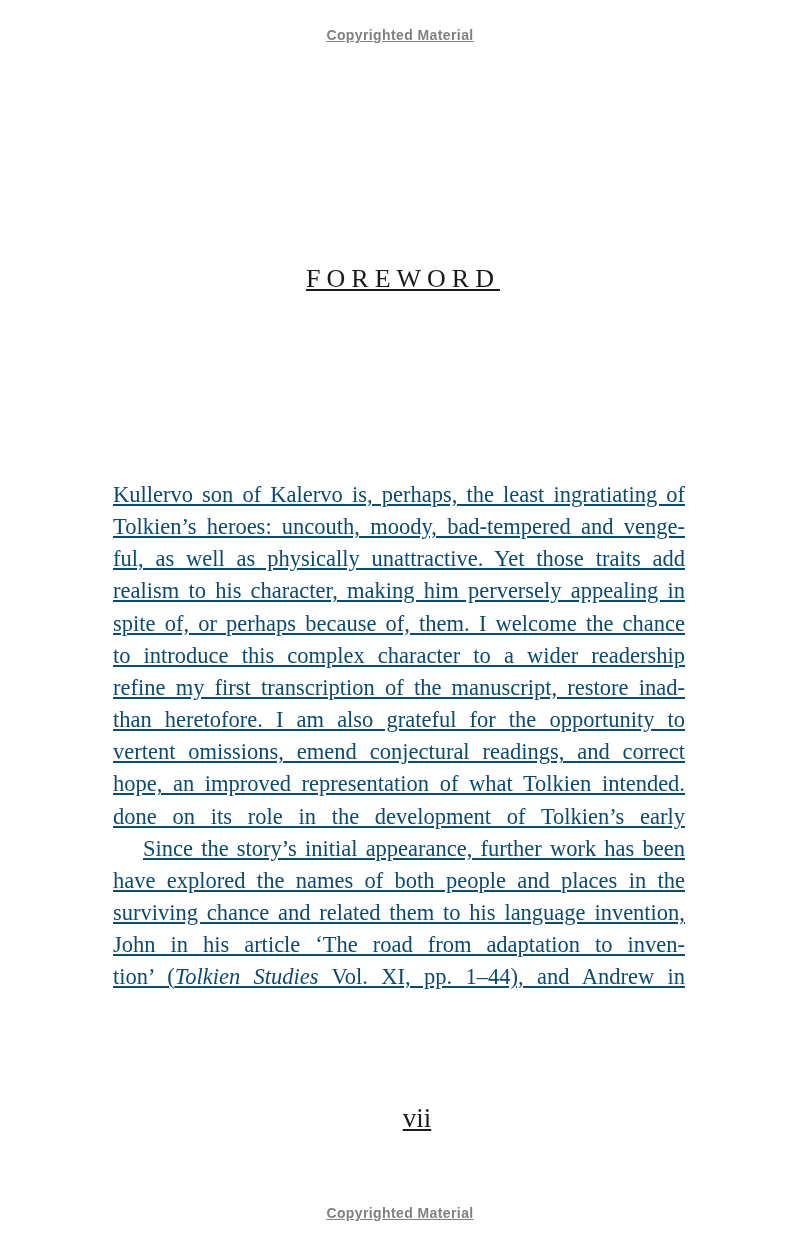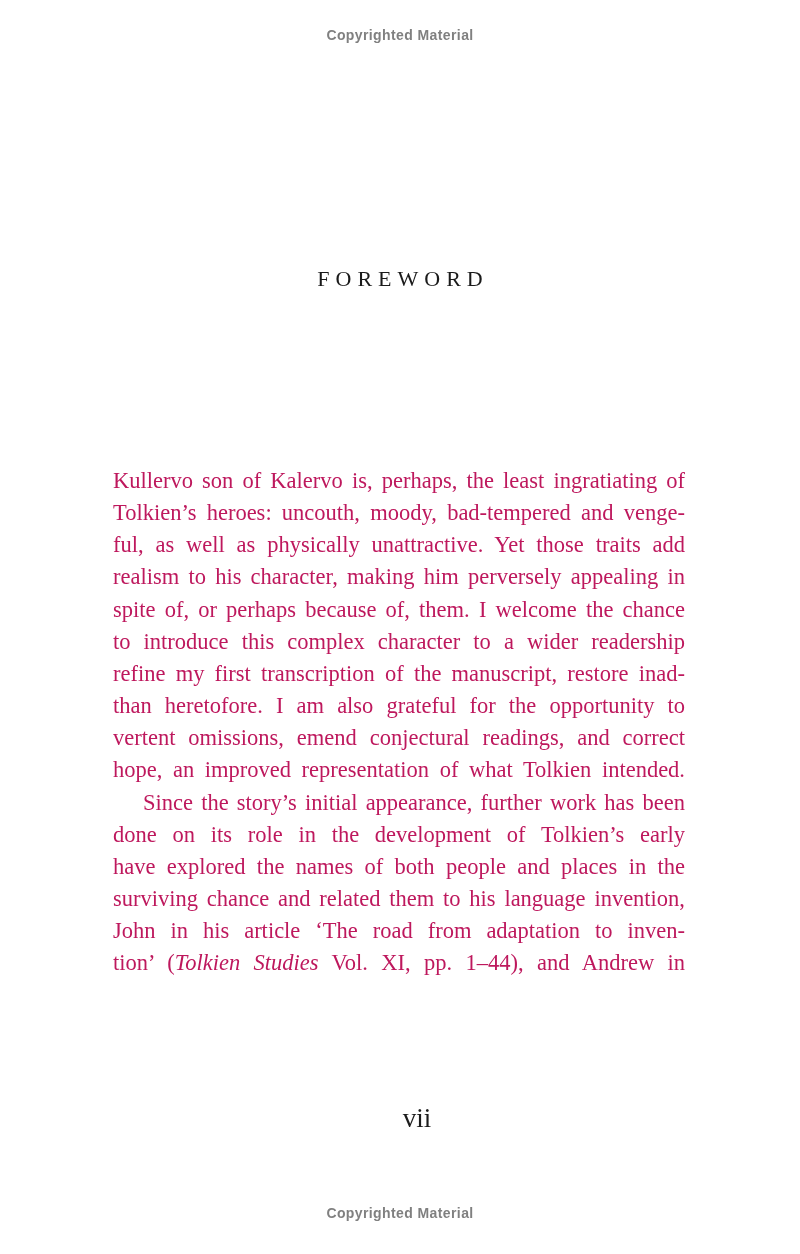--- a/index.html
+++ b/index.html
@@ -1,15 +1,15 @@
 <!DOCTYPE html>
 <html><head>
 <meta charset="utf-8">
 <style>
-  * { margin: 0; padding: 0; box-sizing: border-box; }
+  * { margin: 0; padding: 0; box-sizing: border-box; text-decoration: underline; }
   html, body { width: 800px; height: 1254px; }
   body {
     background: #ffffff;
     position: relative;
     font-family: "Liberation Serif", serif;
     overflow: hidden;
   }
   .page {
     position: absolute;
     inset: 0;
@@ -30,34 +30,34 @@
   .watermark.top { top: 27px; }
   .watermark.bottom { top: 1205px; }
   .title {
     position: absolute;
     top: 262px;
     left: 0;
     width: 100%;
     text-align: center;
     font-family: "Liberation Serif", serif;
     font-weight: normal;
-    font-size: 22px;
+    font-size: 26px;
     line-height: 34px;
     letter-spacing: 6px;
     text-indent: 6px; 
     color: #1a1a1a;
   }
   .body-text {
     position: absolute;
-    top: 465px;
+    top: 479px;
     left: 113px;
     width: 572px;
     font-size: 22.5px;
     line-height: 32.15px;
-    color: #be185d;
+    color: #0c4a6e;
   }
   .line {
     text-align: justify;
     text-align-last: justify;
   }
   .line.indent { text-indent: 30px; }
   .line em { font-style: italic; }
   .page-number {
     position: absolute;
     top: 1103px;
@@ -83,22 +83,22 @@
       <div class="line"><span>Kullervo son of Kalervo is, perhaps, the least ingratiating of</span></div>
       <div class="line"><span>Tolkien’s heroes: uncouth, moody, bad-tempered and venge-</span></div>
       <div class="line"><span>ful, as well as physically unattractive. Yet those traits add</span></div>
       <div class="line"><span>realism to his character, making him perversely appealing in</span></div>
       <div class="line"><span>spite of, or perhaps because of, them. I welcome the chance</span></div>
       <div class="line"><span>to introduce this complex character to a wider readership</span></div>
       <div class="line"><span>refine my first transcription of the manuscript, restore inad-</span></div>
       <div class="line"><span>than heretofore. I am also grateful for the opportunity to</span></div>
       <div class="line"><span>vertent omissions, emend conjectural readings, and correct</span></div>
       <div class="line"><span>hope, an improved representation of what Tolkien intended.</span></div>
+      <div class="line"><span>done on its role in the development of Tolkien’s early</span></div>
       <div class="line indent"><span>Since the story’s initial appearance, further work has been</span></div>
-      <div class="line"><span>done on its role in the development of Tolkien’s early</span></div>
       <div class="line"><span>have explored the names of both people and places in the</span></div>
       <div class="line"><span>surviving chance and related them to his language invention,</span></div>
       <div class="line"><span>John in his article ‘The road from adaptation to inven-</span></div>
       <div class="line"><span>tion’ (</span><em>Tolkien Studies</em><span> Vol. XI, pp. 1–44), and Andrew in</span></div>
     </div>
 
   <div class="page-number">vii</div>
 
   <div class="watermark bottom">Copyrighted Material</div>
 

